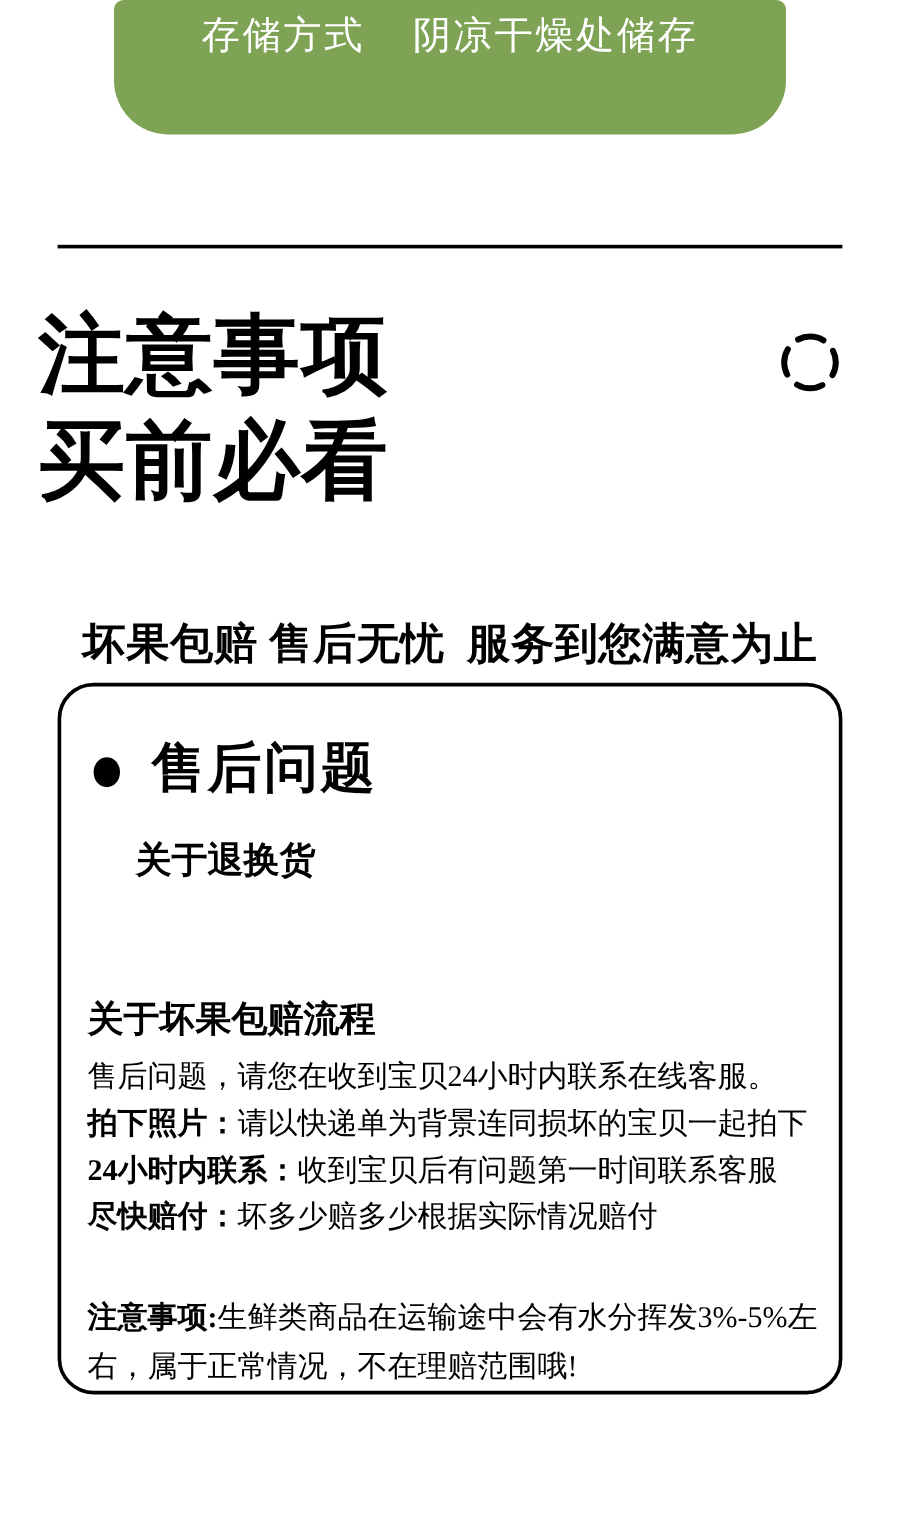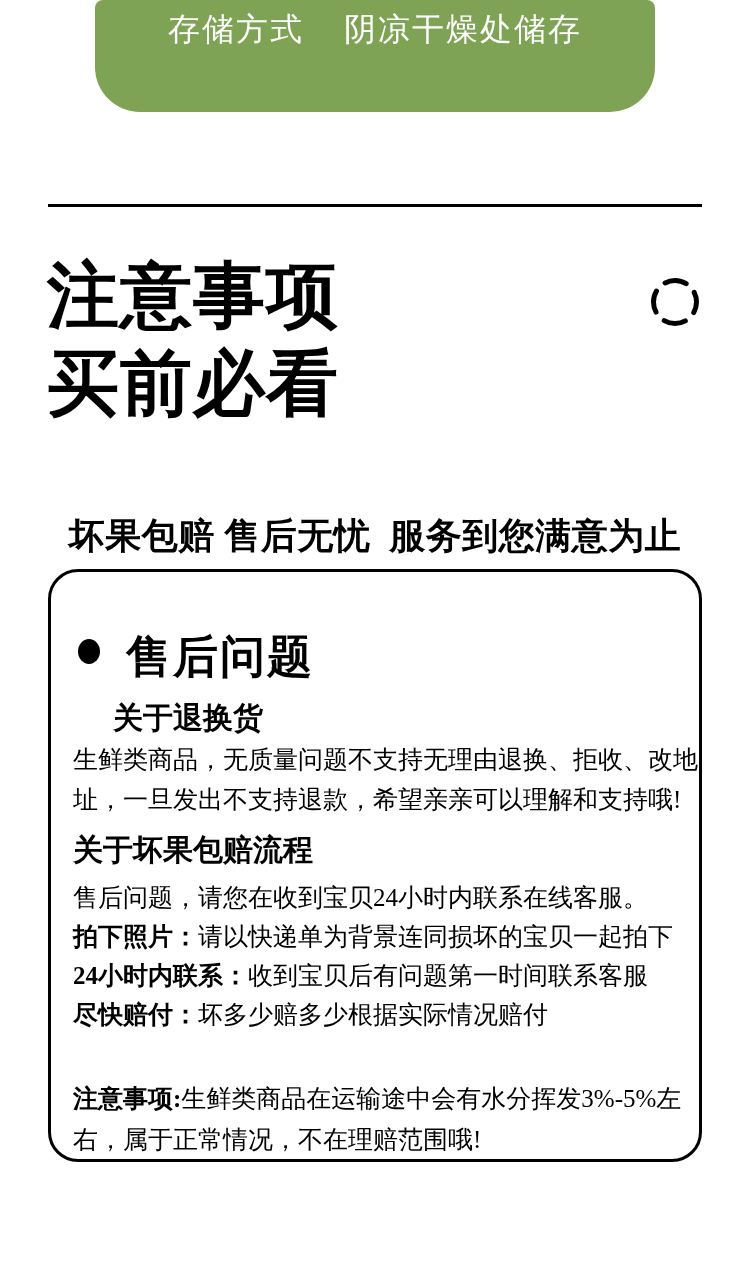--- a/index.html
+++ b/index.html
@@ -27,21 +27,21 @@
   }
 
   
   .divider{
     position:absolute;left:48px;top:204px;width:654px;height:3px;
     background:#000000;
   }
 
   
   .headline{
-    position:absolute;left:47px;top:252px;
+    position:absolute;left:32px;top:252px;
     font-size:72px;font-weight:900;line-height:88px;
     white-space:pre-line;letter-spacing:1px;
   }
 
   
   .dashed-circle{position:absolute;left:648px;top:275px;width:54px;height:54px;}
 
   
   .tagline{
     position:absolute;left:0;top:488px;width:750px;
@@ -57,21 +57,21 @@
   }
   .policy-header{
     position:absolute;left:27px;top:42px;
     display:flex;align-items:center;gap:26px;
   }
   .bullet-dot{
     width:22px;height:25px;border-radius:50%;background:#000000;
     flex:0 0 auto;margin-top:6px;
   }
   .policy-title{
-    font-size:45px;font-weight:bold;line-height:52px;letter-spacing:2px;margin-top:17px;
+    font-size:45px;font-weight:bold;line-height:52px;letter-spacing:2px;
   }
   .sec-heading{
     position:absolute;left:22px;
     font-size:30px;font-weight:bold;line-height:36px;
   }
   .sec-heading.h1{top:128px;margin-left:40px;}
   .sec-heading.h2{top:260px;}
   .body-text{
     font-size:25px;line-height:40px;white-space:pre-line;
   }
@@ -105,22 +105,20 @@
   <div class="tagline">坏果包赔 售后无忧  服务到您满意为止</div>
 
   <div class="policy-box">
 
     <div class="policy-header">
       <div class="bullet-dot"></div>
       <div class="policy-title">售后问题</div>
     </div>
 
     <div class="sec-heading h1">关于退换货</div>
-    <div class="body-text para1">生鲜类商品，无质量问题不支持无理由退换、拒收、改地
-址，一旦发出不支持退款，希望亲亲可以理解和支持哦!</div>
 
     <div class="sec-heading h2">关于坏果包赔流程</div>
 
     <div class="steps">
       <div class="step-row">售后问题，请您在收到宝贝24小时内联系在线客服。</div>
       <div class="step-row"><span class="step-label">拍下照片：</span><span>请以快递单为背景连同损坏的宝贝一起拍下</span></div>
       <div class="step-row"><span class="step-label">24小时内联系：</span><span>收到宝贝后有问题第一时间联系客服</span></div>
       <div class="step-row"><span class="step-label">尽快赔付：</span><span>坏多少赔多少根据实际情况赔付</span></div>
     </div>
 

